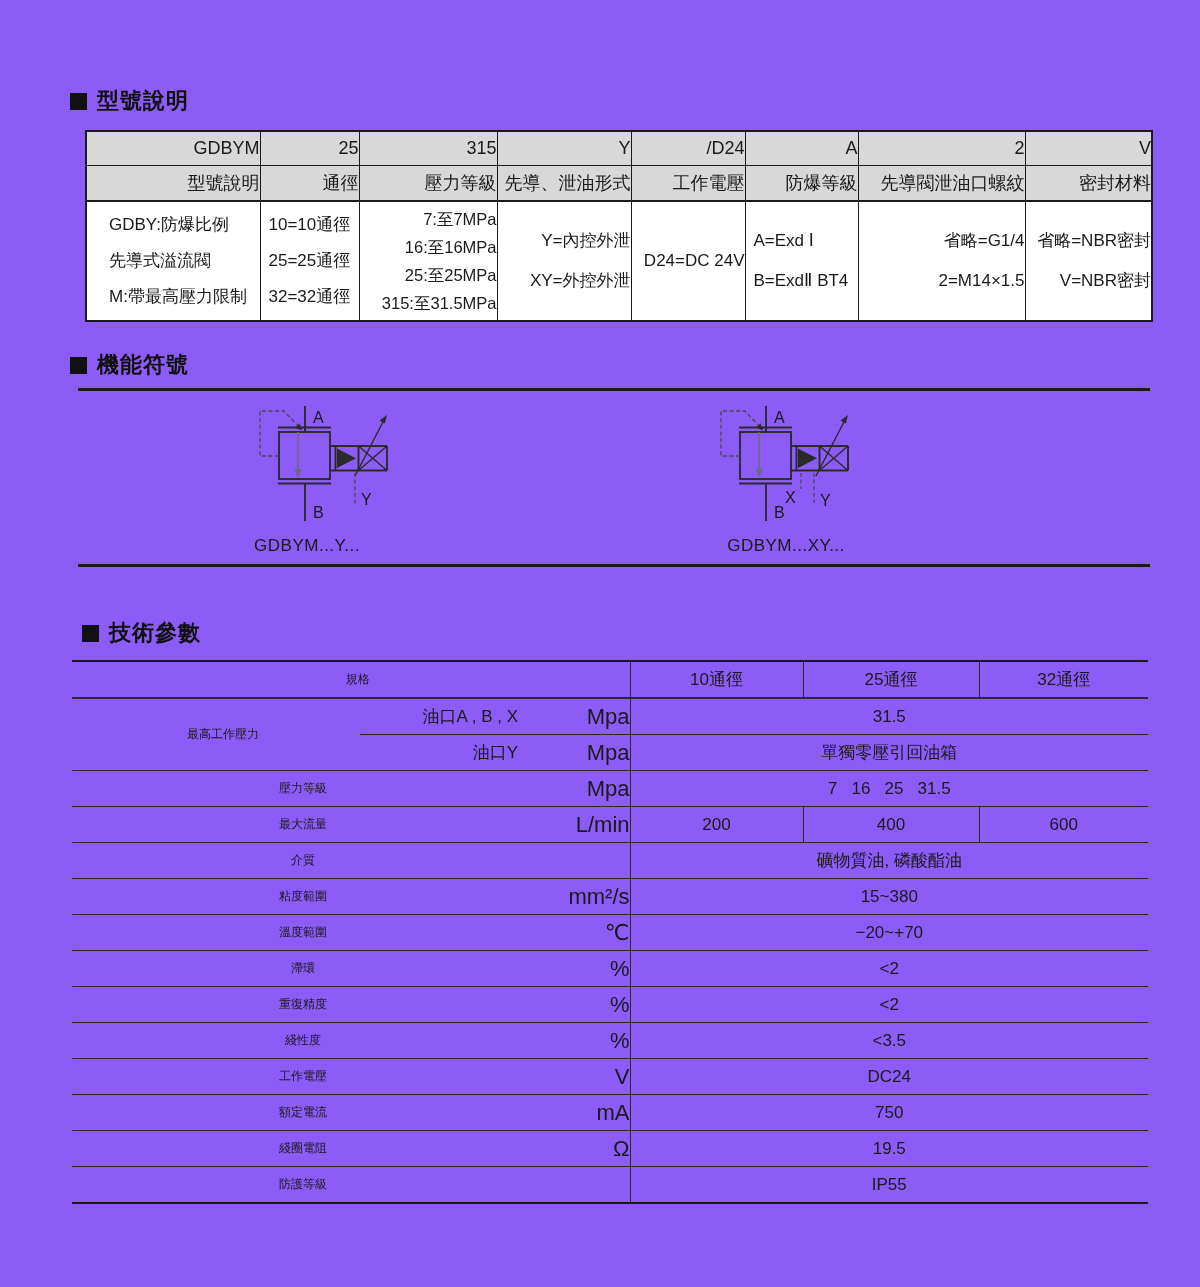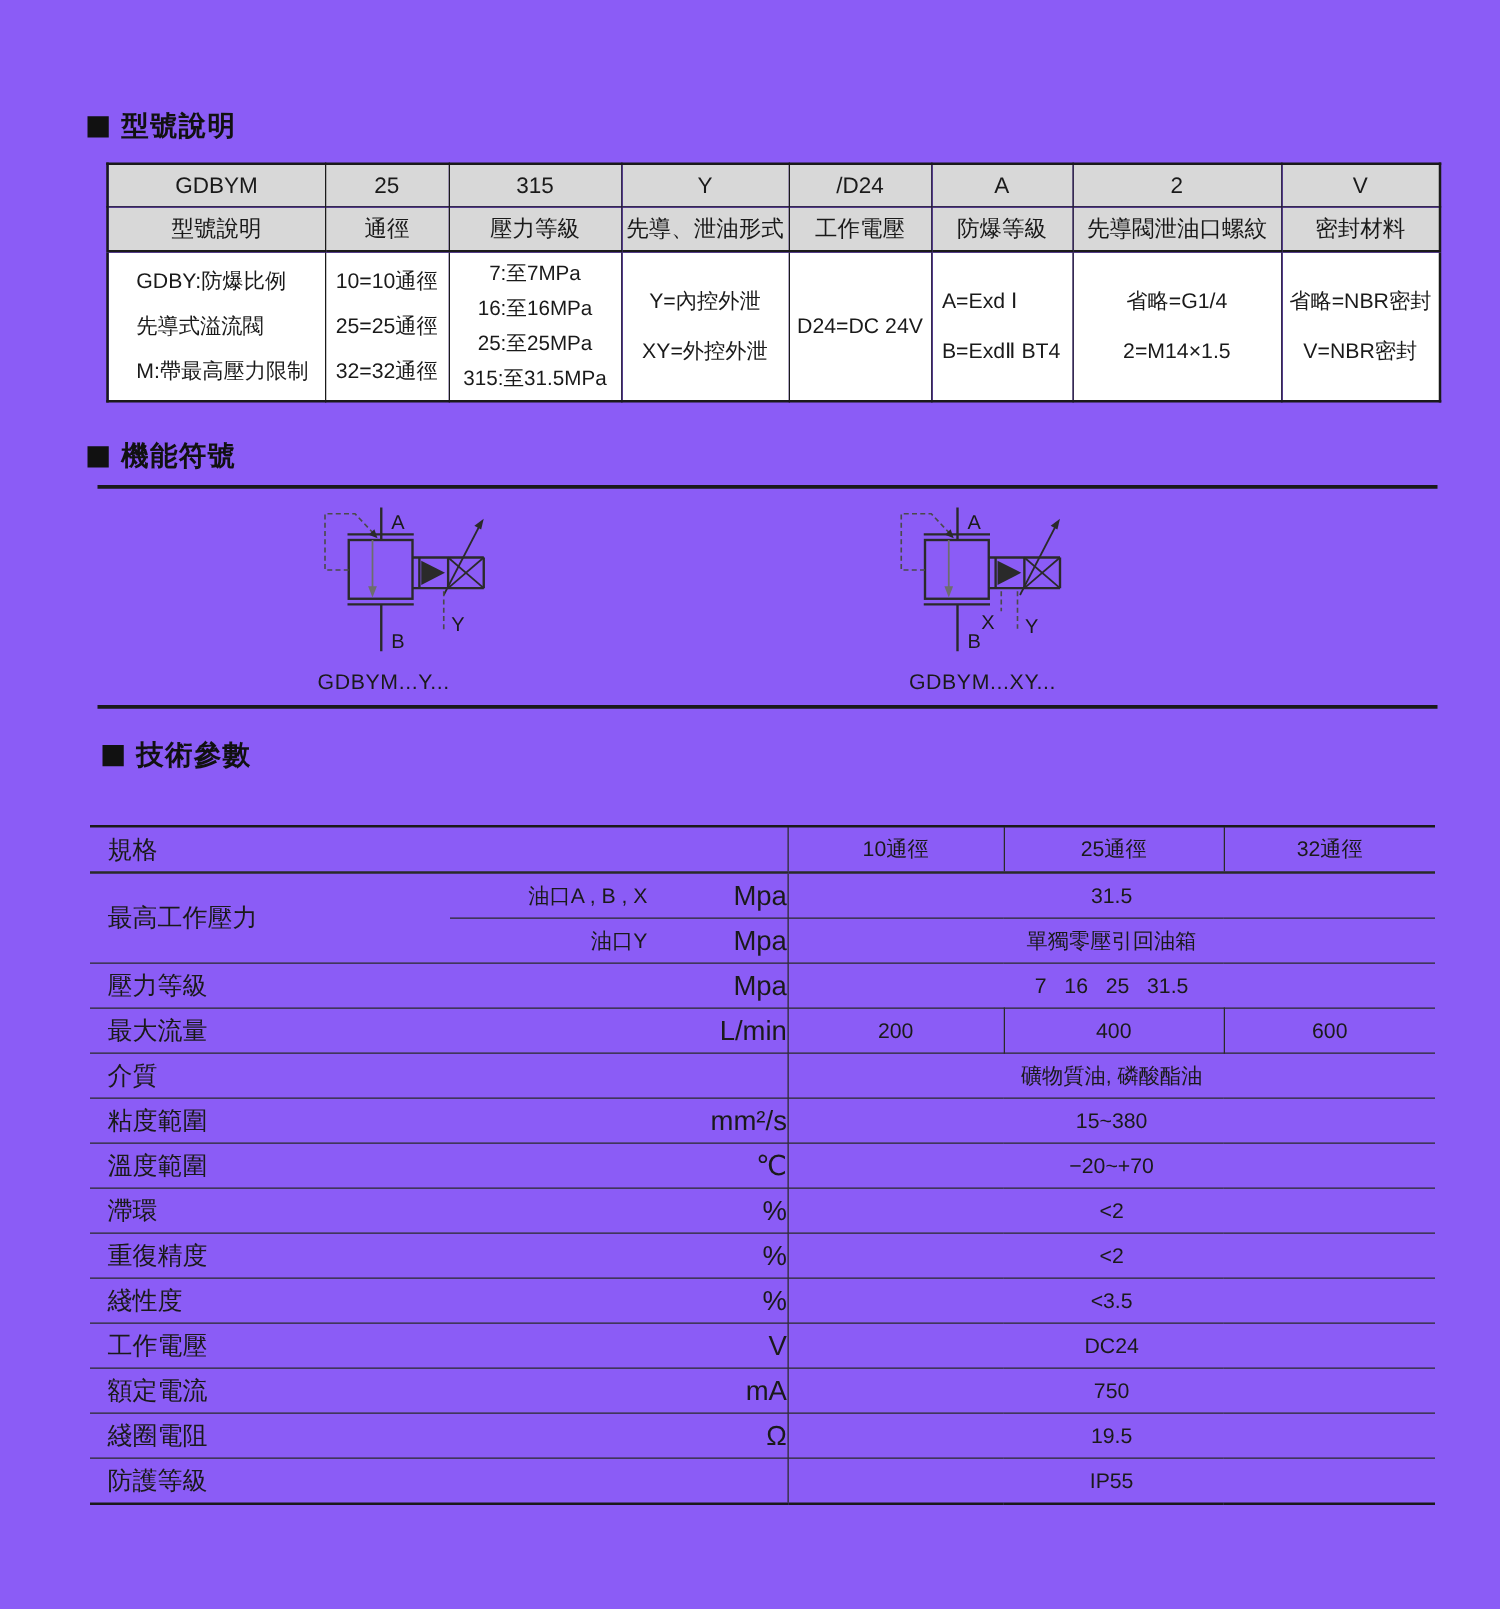--- a/index.html
+++ b/index.html
@@ -10,21 +10,21 @@
   .heading{position:absolute;left:70px;display:flex;align-items:center;gap:10px;
            font-size:22px;font-weight:600;color:#111;letter-spacing:1px;}
   .heading .sq{width:17px;height:17px;background:#111;flex:0 0 auto;}
 
   
   .rule{position:absolute;left:78px;width:1072px;height:3px;background:#1a1a1a;}
 
   
   .model-table{position:absolute;left:85px;top:130px;width:1066px;border-collapse:collapse;
                table-layout:fixed;border:2.4px solid #1a1a1a;}
-  .model-table td{border:1.2px solid #1a1a1a;text-align:center;vertical-align:middle;
+  .model-table td{border:1.2px solid #1a1a1a;text-align:right;vertical-align:middle;
                   color:#1a1a1a;padding:0;overflow:hidden;}
   .mt-code td{height:33px;background:#d8d8d8;font-size:18px;}
   .mt-head td{height:34px;background:#d8d8d8;font-size:18px;border-bottom:2.2px solid #1a1a1a;}
   .mt-body td{height:118px;background:#fff;font-size:17px;}
   .mt-body .ln{line-height:36px;}
   .mt-body td.tight .ln{line-height:28px;font-size:16.5px;}
   .mt-body td.sp .ln{line-height:40px;}
   .mt-body td.al{text-align:left;}
   .mt-body td.pad10{padding-left:22px;}
   .mt-body td.pad6{padding-left:8px;}
@@ -38,21 +38,21 @@
   .sym .fb{fill:#2a2a2a;stroke:none;}
   .sym .dash{stroke:#4a4a4a;stroke-width:1.3;fill:none;stroke-dasharray:4 2.6;}
   .sym .lbl{font-size:16px;fill:#1a1a1a;font-family:"Liberation Sans","DejaVu Sans",sans-serif;}
   .sym-caption{position:absolute;text-align:center;font-size:17px;color:#1a1a1a;letter-spacing:.5px;}
 
   
   .tech-table{position:absolute;left:72px;top:660px;width:1076px;border-collapse:collapse;
               table-layout:fixed;border-top:2.6px solid #1a1a1a;}
   .tech-table td{height:35px;padding:0;vertical-align:middle;color:#1a1a1a;
                  border-bottom:1.4px solid #2a2a2a;overflow:hidden;}
-  .tech-table td.name{text-align:left;padding-left:14px;font-size:20px;}
+  .tech-table td.name{text-align:center;padding-left:14px;font-size:12px;}
   .tech-table td.sub{text-align:right;padding-right:2px;font-size:17px;}
   .tech-table td.unit{text-align:right;font-size:22px;}
   .tech-table td.val{text-align:center;font-size:17px;}
   .tech-table td.br{border-right:1.4px solid #2a2a2a;}
   .tech-table tr.hb td{border-bottom-width:2.2px;}
   .tech-table tr.last td{border-bottom:2.6px solid #1a1a1a;}
   .tech-table td.pre{white-space:pre;margin-left:28px;}
 </style>
 </head>
 <body>
@@ -193,21 +193,21 @@
     <polygon class="fb" points="139,12 136.9,20.6 131.5,17.6"></polygon>
     <line class="dash" x1="92" y1="70" x2="92" y2="86"></line>
     <text class="lbl" x="76" y="100">X</text>
     <line class="dash" x1="105" y1="70" x2="105" y2="100"></line>
     <text class="lbl" x="111" y="103">Y</text>
   </svg>
   <div class="sym-caption" style="left:706px;top:536px;width:160px;">GDBYM...XY...</div>
 
   <div class="rule" style="top:564px;"></div>
 
-  <div class="heading" style="top:589px;padding-left:12px;">
+  <div class="heading" style="top:618px;padding-left:12px;">
     <span class="sq"></span>
     <span>技術參數</span>
   </div>
 
   <table class="tech-table">
     <colgroup>
       <col style="width:288px">
         <col style="width:160px">
         <col style="width:110px">
       <col style="width:173px">

